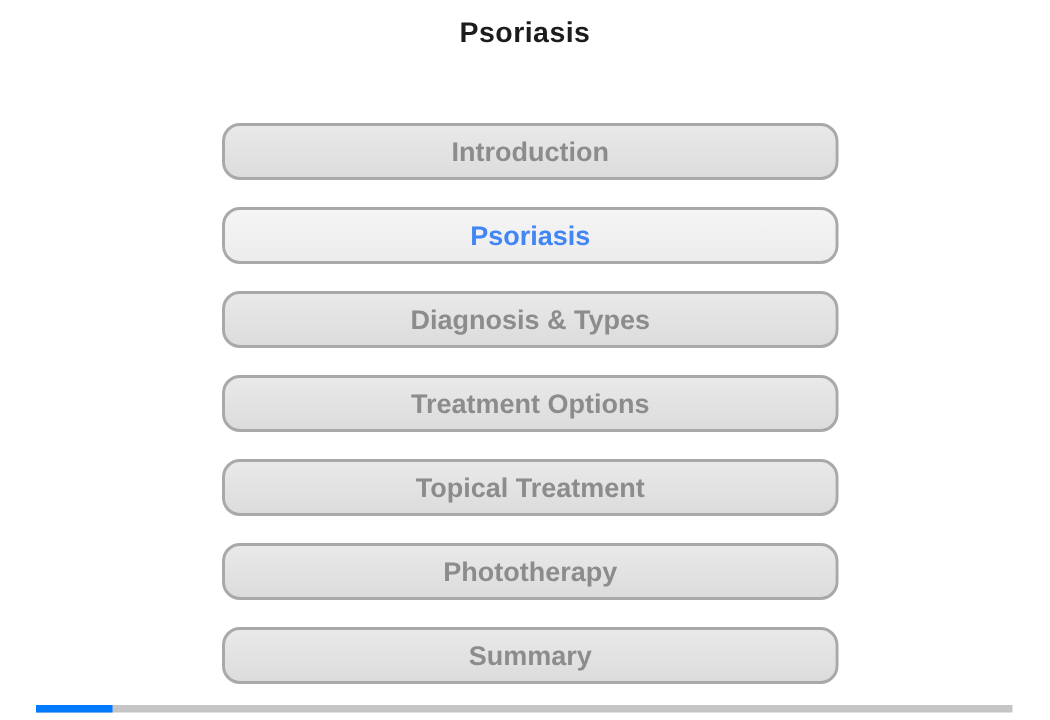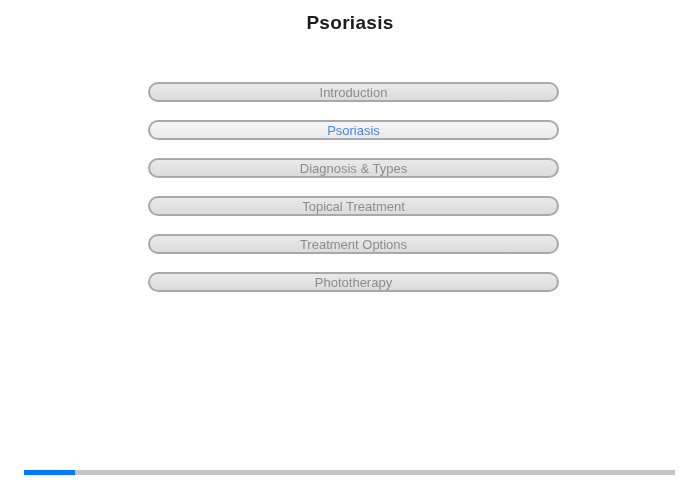--- a/index.html
+++ b/index.html
@@ -29,28 +29,28 @@
   }
   .menu {
     position: absolute;
     left: 148px;
     top: 82px;
     width: 411px;
   }
   .menu-btn {
     box-sizing: border-box;
     width: 411px;
-    height: 20px;
+    height: 38px;
     margin-bottom: 18px;
     border: 2px solid #a9a9a9;
     border-radius: 12px;
     background: linear-gradient(#e9e9e9, #dcdcdc);
     color: #8c8c8c;
-    font-weight: normal;
-    font-size: 13px;
+    font-weight: bold;
+    font-size: 18px;
     display: flex;
     align-items: center;
     justify-content: center;
     cursor: pointer;
     user-select: none;
   }
   .menu-btn.selected {
     background: linear-gradient(#f5f5f5, #ececec);
     color: #4285f4;
   }
@@ -72,22 +72,23 @@
 <body>
 
 <div class="stage">
 
   <div class="page-title">Psoriasis</div>
 
   <div class="menu">
       <div class="menu-btn">Introduction</div>
       <div class="menu-btn selected">Psoriasis</div>
       <div class="menu-btn">Diagnosis &amp; Types</div>
+      <div class="menu-btn">Treatment Options</div>
       <div class="menu-btn">Topical Treatment</div>
-      <div class="menu-btn">Treatment Options</div>
       <div class="menu-btn">Phototherapy</div>
+      <div class="menu-btn">Summary</div>
     </div>
 
   <div class="progress-track">
     <div class="progress-fill" style="width: 7.8%;"></div>
   </div>
 
 </div>
 
 </body></html>

